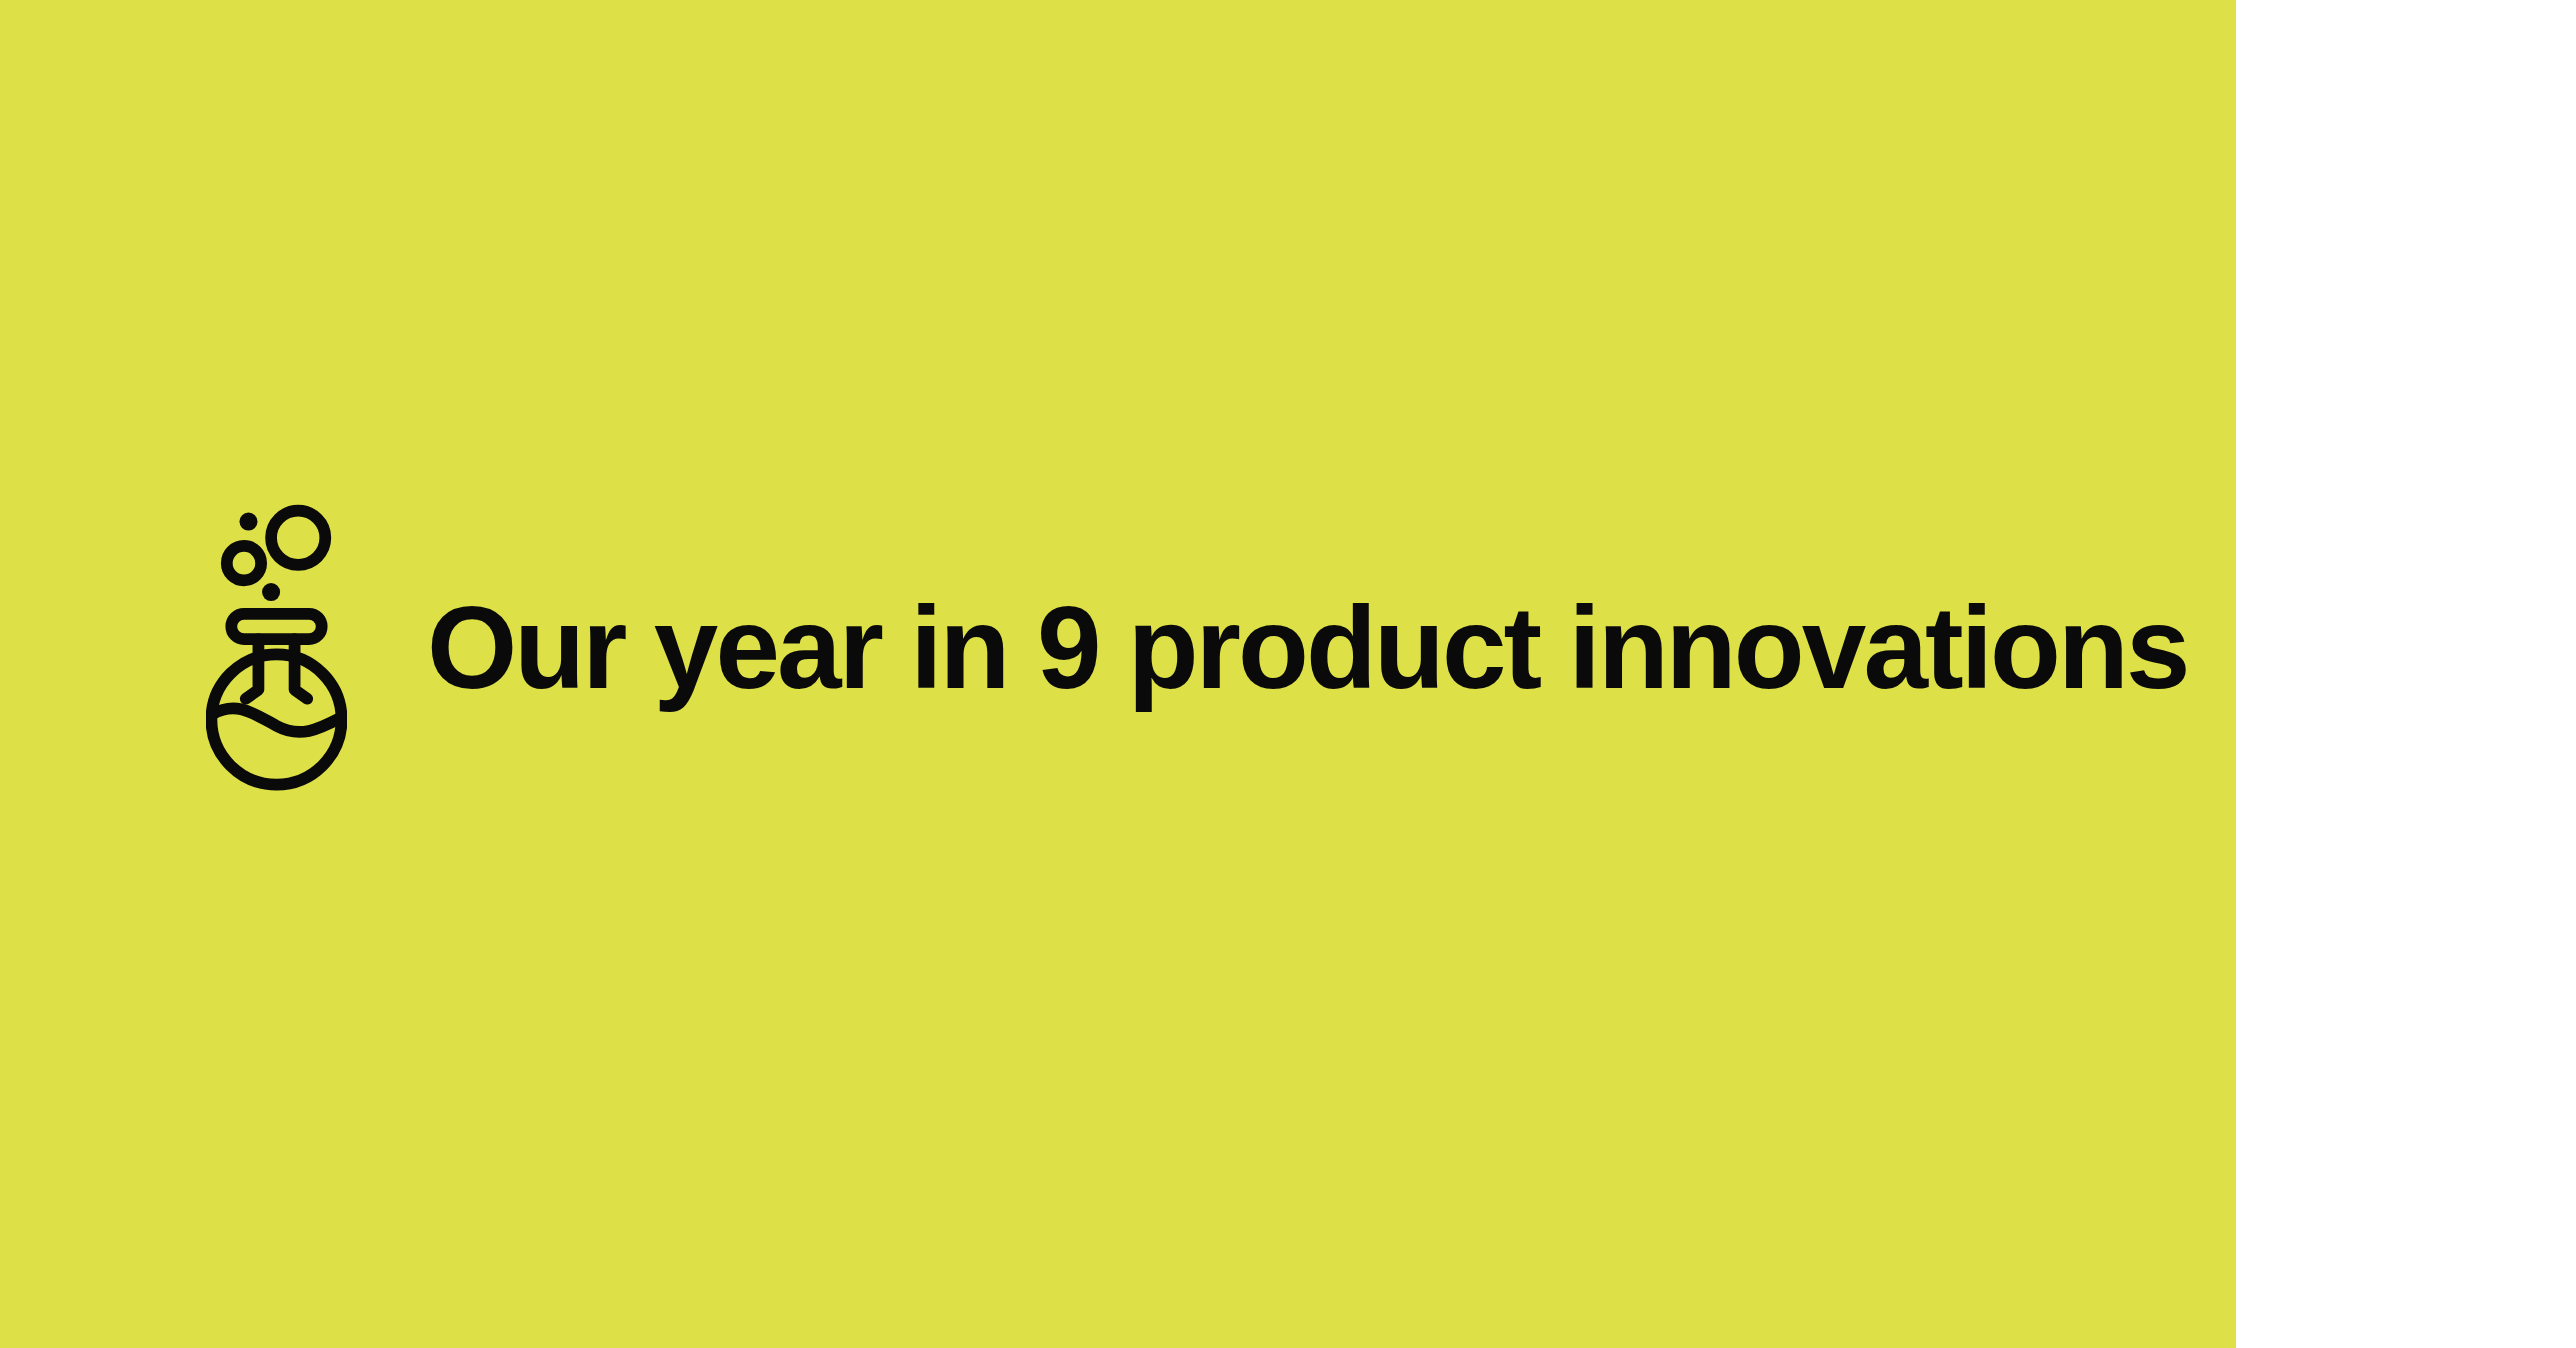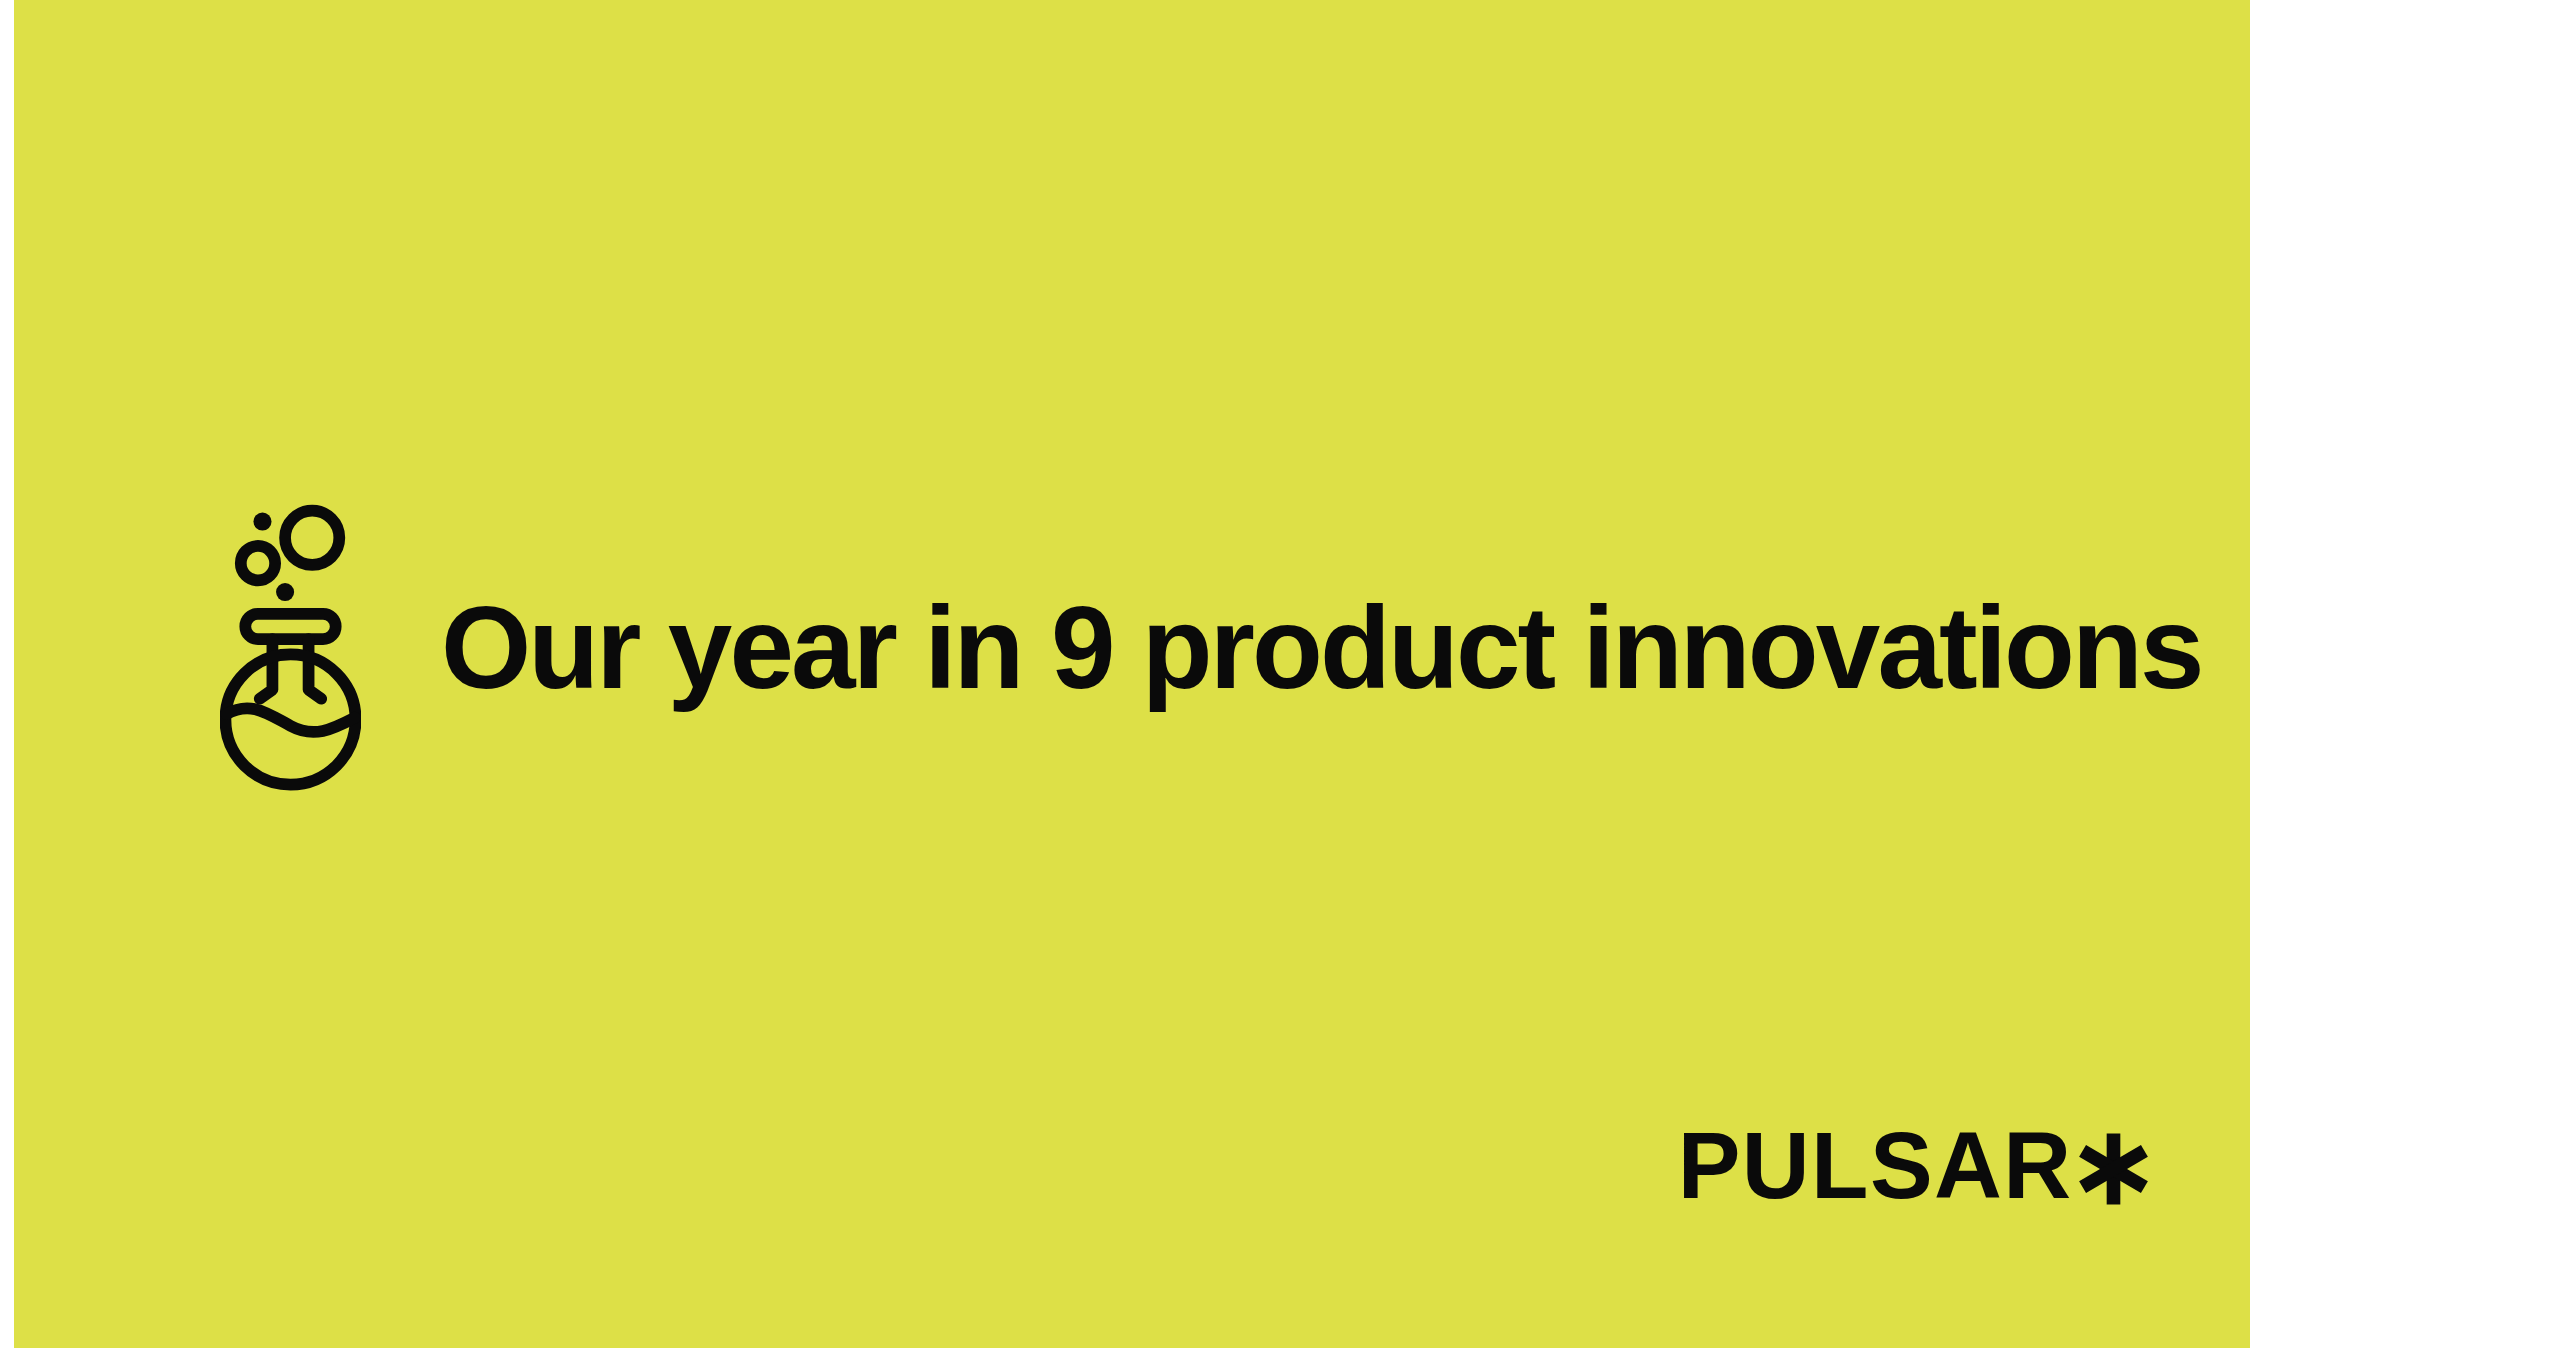--- a/index.html
+++ b/index.html
@@ -13,21 +13,20 @@
     overflow: hidden;
     font-family: "Liberation Sans", sans-serif;
   }
 
   #banner {
     position: relative;
     width: 2236px;
     height: 1349px;
     background: #dde047;
     overflow: hidden;
-    margin-left: 14px;
   }
 
   
   #headline-row {
     position: absolute;
     left: 206px;
     top: 495px;
     display: flex;
     align-items: center;
     height: 298px;
@@ -102,26 +101,15 @@
       <path d="M98 156 V 212 L 112 222" stroke="#0a0a0a" stroke-width="13" stroke-linecap="round" stroke-linejoin="round"></path>
 
       <circle cx="78" cy="245" r="72" stroke="#0a0a0a" stroke-width="13"></circle>
 
       <path d="M7 239 C 34 224 52 238 78 252 C 104 266 124 256 149 243" stroke="#0a0a0a" stroke-width="13" stroke-linecap="round"></path>
     </svg>
 
     <h1 id="headline">Our year in 9 product innovations</h1>
   </div>
 
-  <div id="brand-logo">
-    <span id="brand-wordmark">PULSAR</span>
-
-    <svg id="brand-asterisk" viewBox="0 0 78 88" fill="none" aria-hidden="true">
-      <g stroke="#0a0a0a" stroke-width="15">
-        <line x1="39" y1="5" x2="39" y2="83"></line>
-        <line x1="5" y1="24" x2="73" y2="64"></line>
-        <line x1="73" y1="24" x2="5" y2="64"></line>
-      </g>
-    </svg>
-  </div>
 
 </div>
 
 
 </body></html>

